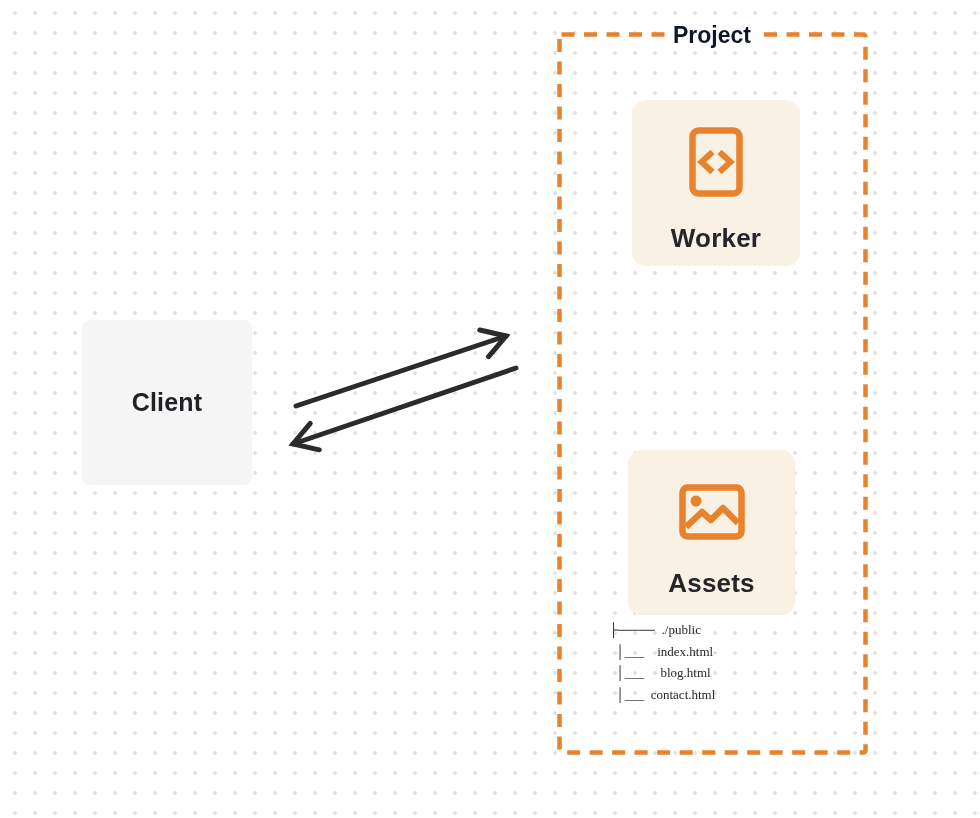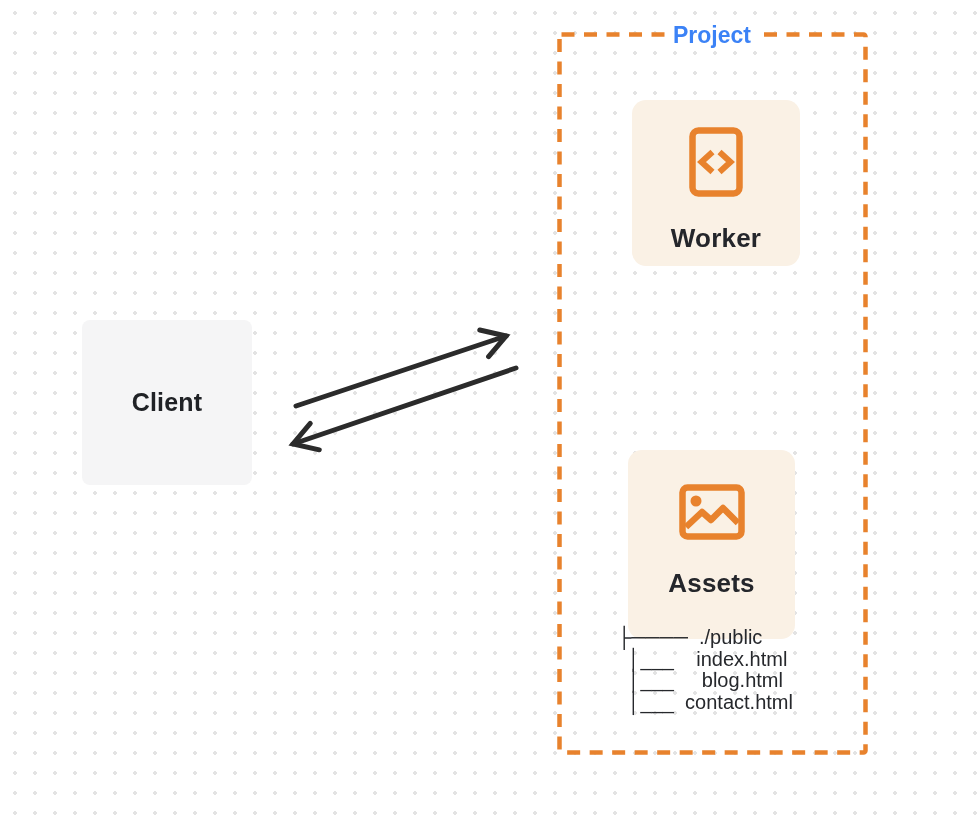--- a/index.html
+++ b/index.html
@@ -38,44 +38,44 @@
     position:absolute;pointer-events:none;
   }
   .arrow-layer{left:0;top:0;}
   .project-border-layer{left:556px;top:30px;}
   .project-label-row{
     position:absolute;left:559px;top:21px;width:306px;
     text-align:center;
   }
   .project-label-row span{
     display:inline-block;background:#ffffff;padding:0 7px;
-    font-size:23px;font-weight:bold;color:#3b82f6;line-height:28px;
+    font-size:23px;font-weight:bold;color:#0f172a;line-height:28px;
   }
   .worker-card{
     left:632px;top:100px;width:168px;height:166px;
     background:#faf1e5;
   }
   .assets-card{
-    left:628px;top:450px;width:167px;height:189px;
+    left:628px;top:450px;width:167px;height:165px;
     background:#faf1e5;
   }
   .worker-card .card-icon{margin-top:27px;}
   .assets-card .card-icon{margin-top:34px;}
   .card-label{
     font-size:26px;font-weight:bold;color:#24262b;letter-spacing:.2px;
   }
   .worker-card .card-label{margin-top:26px;}
   .assets-card .card-label{margin-top:28px;}
   .file-tree{
     position:absolute;left:609px;top:619px;
-    font-family:Liberation Sans, sans-serif;
-    font-size:20px;line-height:21.5px;
+    font-family:Liberation Serif, serif;
+    font-size:13px;line-height:21.5px;
     color:#26282c;
     white-space:pre;
-    margin:8px;
+    margin:0;
   }
 </style>
 </head>
 <body>
 
 <div class="canvas">
 
   <div class="node-card client-card">
     <div class="client-label">Client</div>
   </div>

